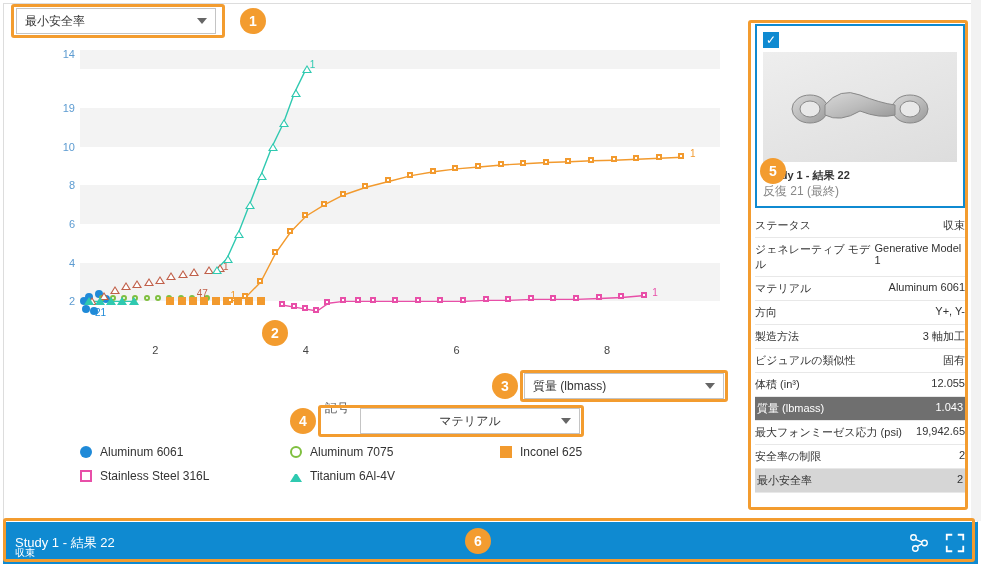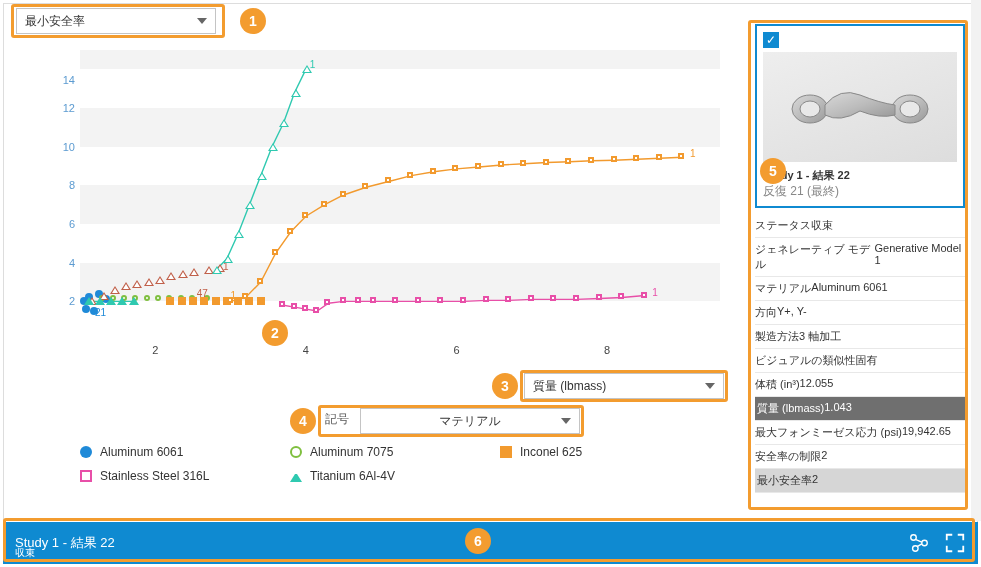--- a/index.html
+++ b/index.html
@@ -26,21 +26,21 @@
   }
   .dropdown .caret {
     width: 0; height: 0; border-left: 5px solid transparent;
     border-right: 5px solid transparent; border-top: 6px solid #666;
   }
   .dd-yaxis { position: absolute; left: 16px; top: 8px; width: 200px; }
   .dd-xaxis { position: absolute; left: 524px; top: 373px; width: 200px; }
   .dd-symbol { position: absolute; left: 360px; top: 408px; width: 220px;
                text-align: center; justify-content: center; }
   .dd-symbol .caret { position: absolute; right: 8px; }
-  .symbol-label { position: absolute; left: 325px; top: 411px; color:#555;}
+  .symbol-label { position: absolute; left: 325px; top: 400px; color:#555;}
   
   .callout {
     position: absolute; width: 26px; height: 26px; border-radius: 50%;
     background: #f39c2f; color: #fff; font-weight: bold;
     display: flex; align-items: center; justify-content: center;
     font-size: 14px; z-index: 50;
   }
   .callout-ring {
     position: absolute; border: 3px solid #f39c2f; border-radius: 3px;
     z-index: 49; pointer-events: none;
@@ -88,21 +88,21 @@
                  align-items:center;justify-content:center;color:#fff;
                  font-size:12px; margin-bottom:4px;}
   .thumb-img {
     width: 100%; height: 110px; background: linear-gradient(160deg,#eee,#ddd);
     display:flex;align-items:center;justify-content:center;
     position:relative;
   }
   .thumb-title { font-weight:600; margin-top:6px; }
   .thumb-sub { color:#888; font-size:12px; }
   .section-hd { font-weight:600; padding:6px 0; border-bottom:1px solid #999;}
-  .prop-row { display:flex; padding:4px 0;
+  .prop-row { display:flex; justify-content:space-between; padding:4px 0;
               border-bottom:1px solid #e8e8e8; }
   .prop-row.hi { background:#6f6f6f; color:#fff; padding:4px 4px; margin:0 -2px;}
   .prop-row.hi2 { background:#d6d6d6; padding:4px 4px; margin:0 -2px;}
   .prop-label { }
   .prop-val { }
   
   .footer {
     position: absolute; left:3px; right:3px; bottom:3px; height:42px;
     background:#0f8ad1; color:#fff; display:flex; align-items:center;
     padding:0 12px;
@@ -243,22 +243,22 @@
       <div class="pt pt-tri-open" style="border-bottom-color: rgb(47, 201, 176); left: 210.588px; top: 38.5333px;"></div>
       <div class="pt pt-tri-open" style="border-bottom-color: rgb(47, 201, 176); left: 221.882px; top: 15.3333px;"></div>
       <div class="data-label" style="left: 229.647px; top: 9.46667px; color: rgb(47, 201, 176);">1</div>
     </div>
 
 <div class="ytick" style="top: 261.333px;">2</div>
     <div class="ytick" style="top: 222.667px;">4</div>
     <div class="ytick" style="top: 184px;">6</div>
     <div class="ytick" style="top: 145.333px;">8</div>
     <div class="ytick" style="top: 106.667px;">10</div>
-    <div class="ytick" style="top: 68px;">12</div>
-    <div class="ytick" style="top: 40px;">14</div>
+    <div class="ytick" style="top: 68px;">19</div>
+    <div class="ytick" style="top: 14px;">14</div>
     <div class="xtick" style="left: 130.294px;">2</div>
     <div class="xtick" style="left: 280.882px;">4</div>
     <div class="xtick" style="left: 431.471px;">6</div>
     <div class="xtick" style="left: 582.059px;">8</div>
   </div>
 
 <div class="callout" style="left:262px;top:320px;">
     <span>2</span>
   </div>
 

